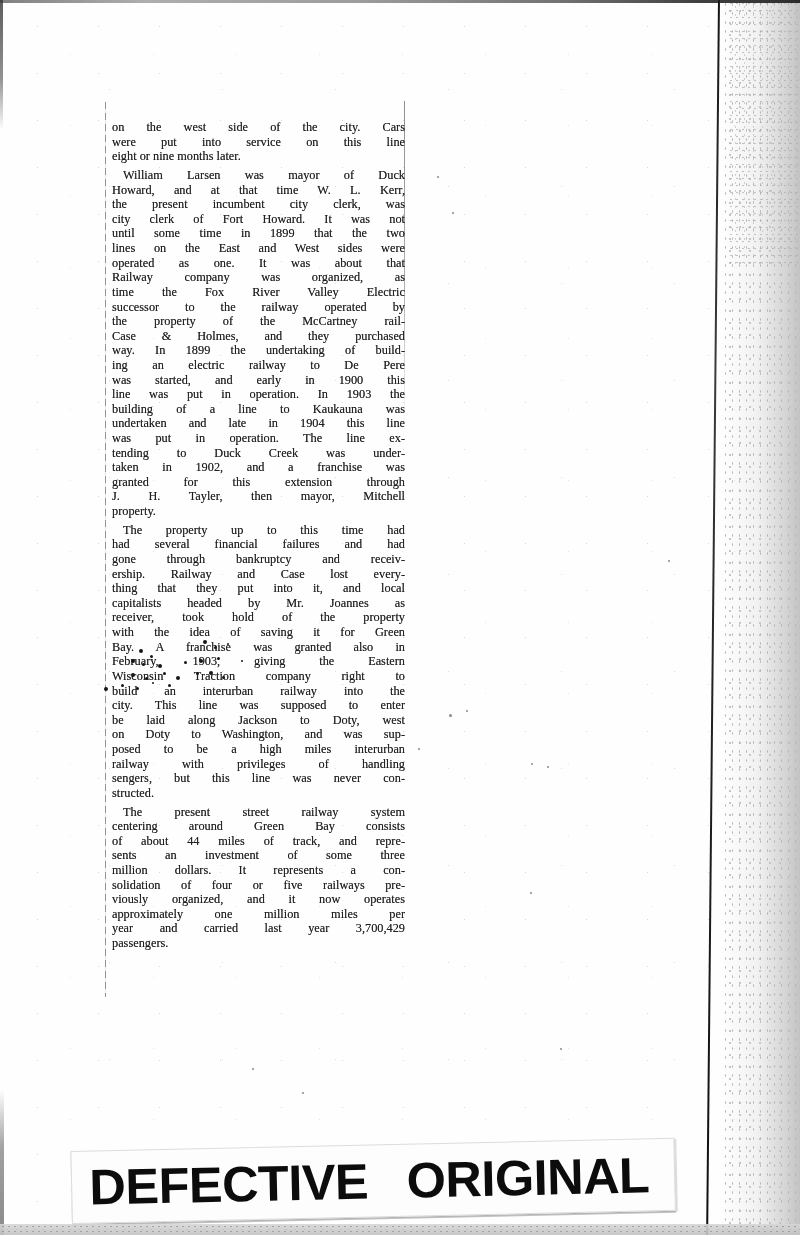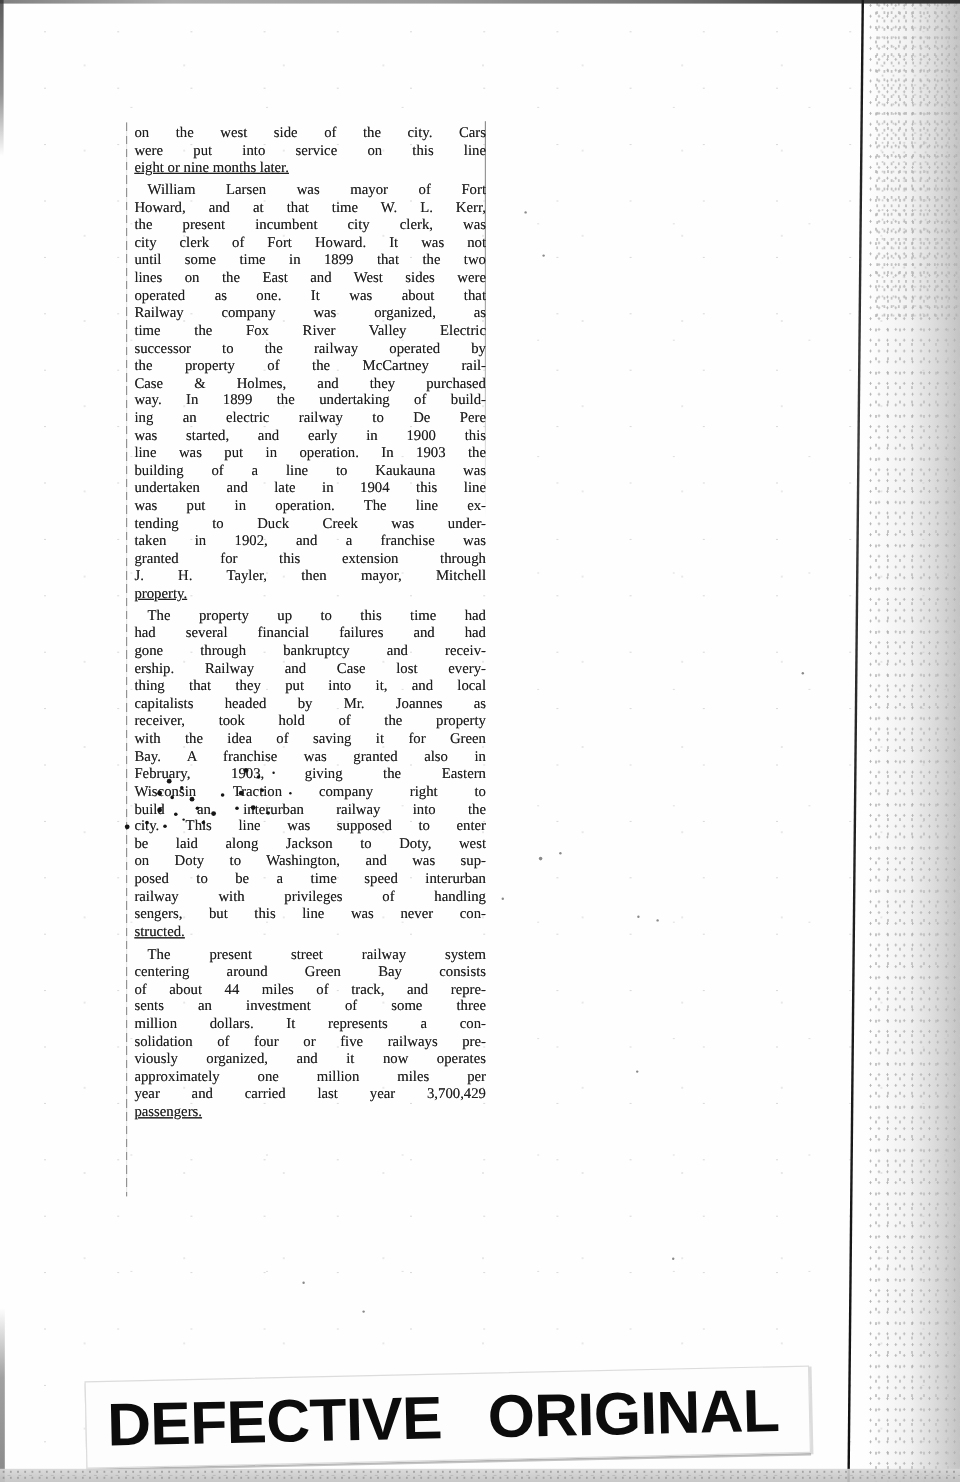--- a/index.html
+++ b/index.html
@@ -42,25 +42,25 @@
     background:linear-gradient(#141414,#3c3c3c 30%,#222 55%,#101010);
     transform:rotate(.55deg);transform-origin:top left;}
 
   
   .rule-left{position:absolute;left:105px;top:102px;width:1.3px;height:895px;opacity:.75;
     background:repeating-linear-gradient(180deg,#6f6f6f 0 7px,rgba(140,140,140,.25) 7px 11px);}
   .rule-right{position:absolute;left:404px;top:101px;width:1.3px;height:330px;opacity:.7;
     background:linear-gradient(#5f5f5f,#8a8a8a 55%,rgba(160,160,160,0));}
 
   
-  .article{position:absolute;left:112px;top:103px;width:293px;color:#1f1f1f;
+  .article{position:absolute;left:112px;top:120px;width:293px;color:#1f1f1f;
     font-size:12.3px;line-height:14.62px;
     text-shadow:0 0 .45px rgba(20,20,20,.6);}
   .ln{height:14.62px;text-align:justify;text-align-last:justify;white-space:normal;}
-  .ln.last{text-align-last:left;text-decoration:underline;}
+  .ln.last{text-align-last:left;}
   .ln.ind{text-indent:11px;}
   .pgap{height:4.2px;}
 
   
   #blots i{position:absolute;border-radius:50%;display:block;}
 
   
   .stamp{position:absolute;left:72px;top:1151px;width:602px;height:71px;
     background:#fdfdfd;border:1px solid #dcdcdc;
     box-shadow:0 2px 0 rgba(145,145,145,.55), 2px 1px 0 rgba(170,170,170,.4);
@@ -79,21 +79,21 @@
   <div class="noise"></div>
 
   <div class="rule-left"></div>
   <div class="rule-right"></div>
 
   <div class="article" id="article">
       <div class="ln">on the west side of the city. Cars</div>
       <div class="ln">were put into service on this line</div>
       <div class="ln last">eight or nine months later.</div>
       <div class="pgap"></div>
-      <div class="ln ind">William Larsen was mayor of Fort</div>
+      <div class="ln ind">William Larsen was mayor of Duck</div>
       <div class="ln">Howard, and at that time W. L. Kerr,</div>
       <div class="ln">the present incumbent city clerk, was</div>
       <div class="ln">city clerk of Fort Howard. It was not</div>
       <div class="ln">until some time in 1899 that the two</div>
       <div class="ln">lines on the East and West sides were</div>
       <div class="ln">operated as one. It was about that</div>
       <div class="ln">Railway company was organized, as</div>
       <div class="ln">time the Fox River Valley Electric</div>
       <div class="ln">successor to the railway operated by</div>
       <div class="ln">the property of the McCartney rail-</div>
@@ -119,21 +119,21 @@
       <div class="ln">capitalists headed by Mr. Joannes as</div>
       <div class="ln">receiver, took hold of the property</div>
       <div class="ln">with the idea of saving it for Green</div>
       <div class="ln">Bay. A franchise was granted also in</div>
       <div class="ln">February, 1903, giving the Eastern</div>
       <div class="ln">Wisconsin Traction company right to</div>
       <div class="ln">build an interurban railway into the</div>
       <div class="ln">city. This line was supposed to enter</div>
       <div class="ln">be laid along Jackson to Doty, west</div>
       <div class="ln">on Doty to Washington, and was sup-</div>
-      <div class="ln">posed to be a time speed interurban</div>
+      <div class="ln">posed to be a high miles interurban</div>
       <div class="ln">railway with privileges of handling</div>
       <div class="ln">sengers, but this line was never con-</div>
       <div class="ln last">structed.</div>
       <div class="pgap"></div>
       <div class="ln ind">The present street railway system</div>
       <div class="ln">centering around Green Bay consists</div>
       <div class="ln">of about 44 miles of track, and repre-</div>
       <div class="ln">sents an investment of some three</div>
       <div class="ln">million dollars. It represents a con-</div>
       <div class="ln">solidation of four or five railways pre-</div>

